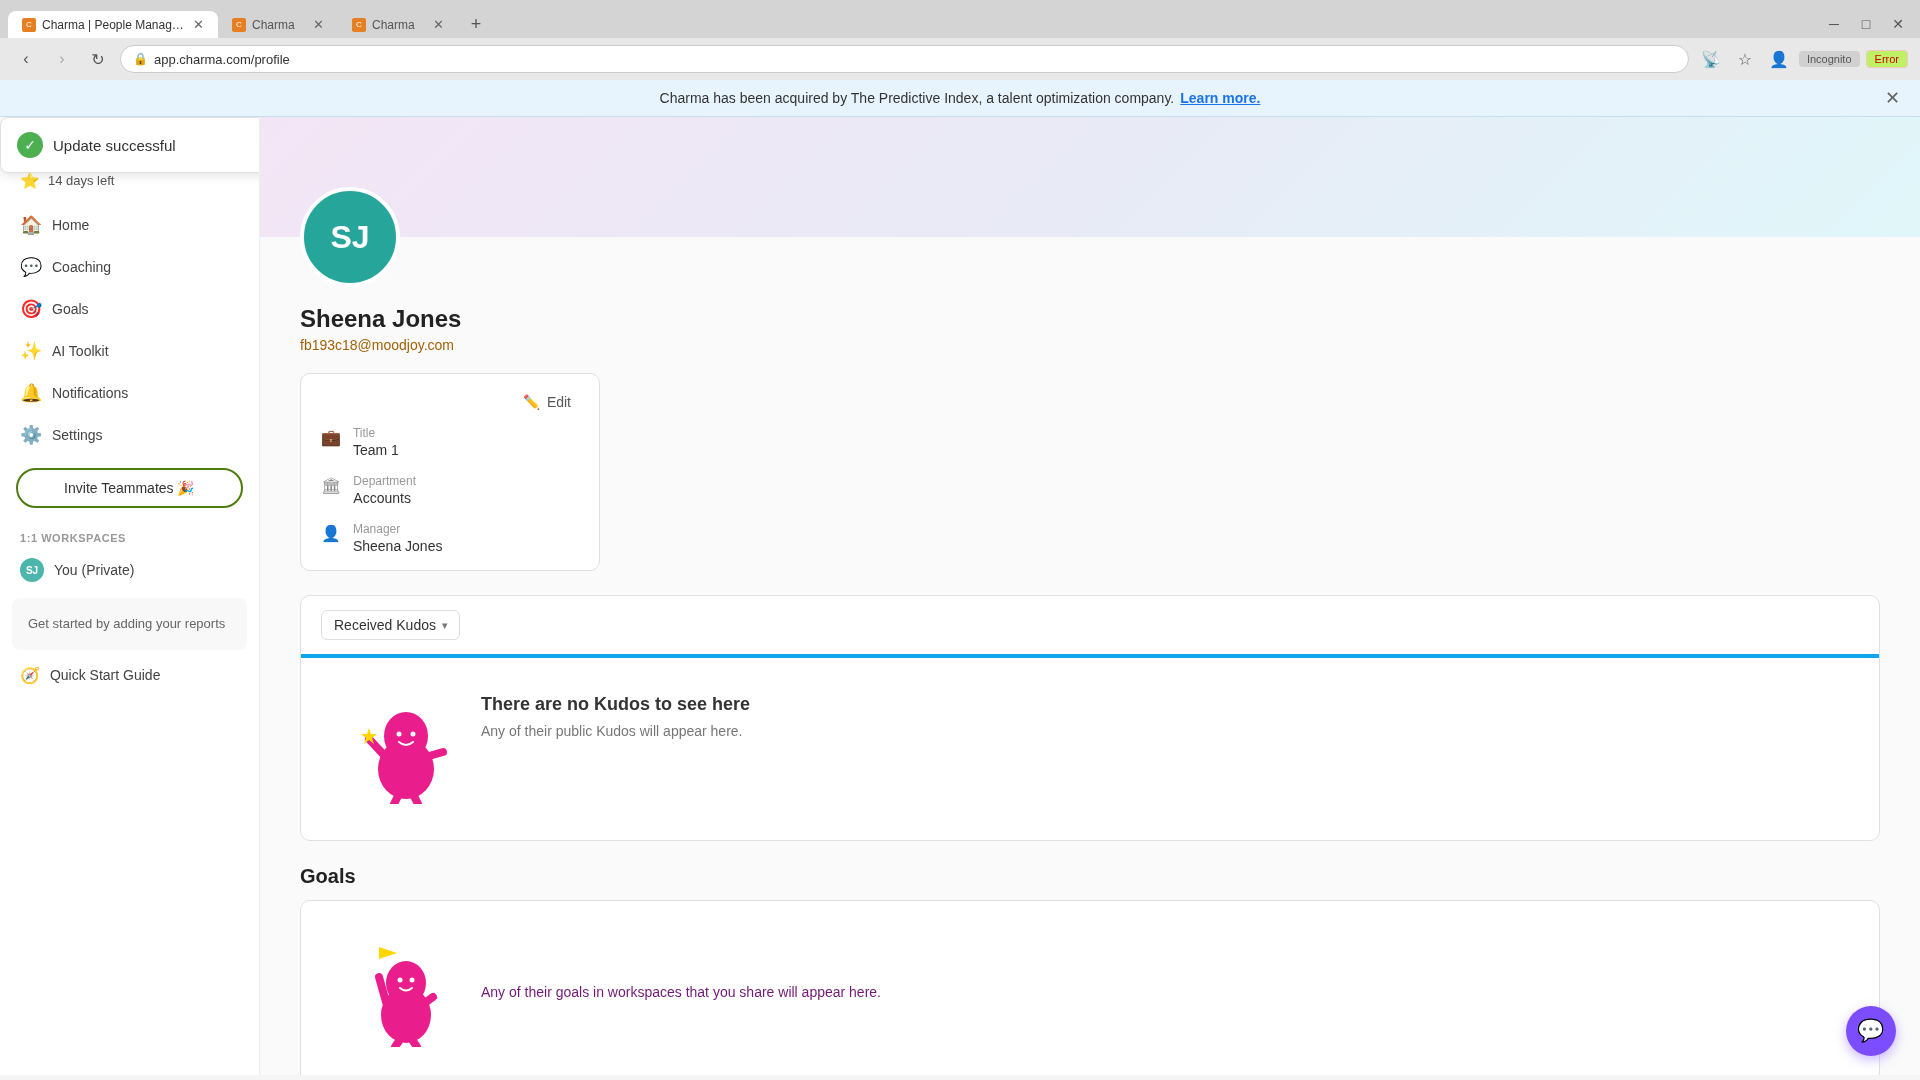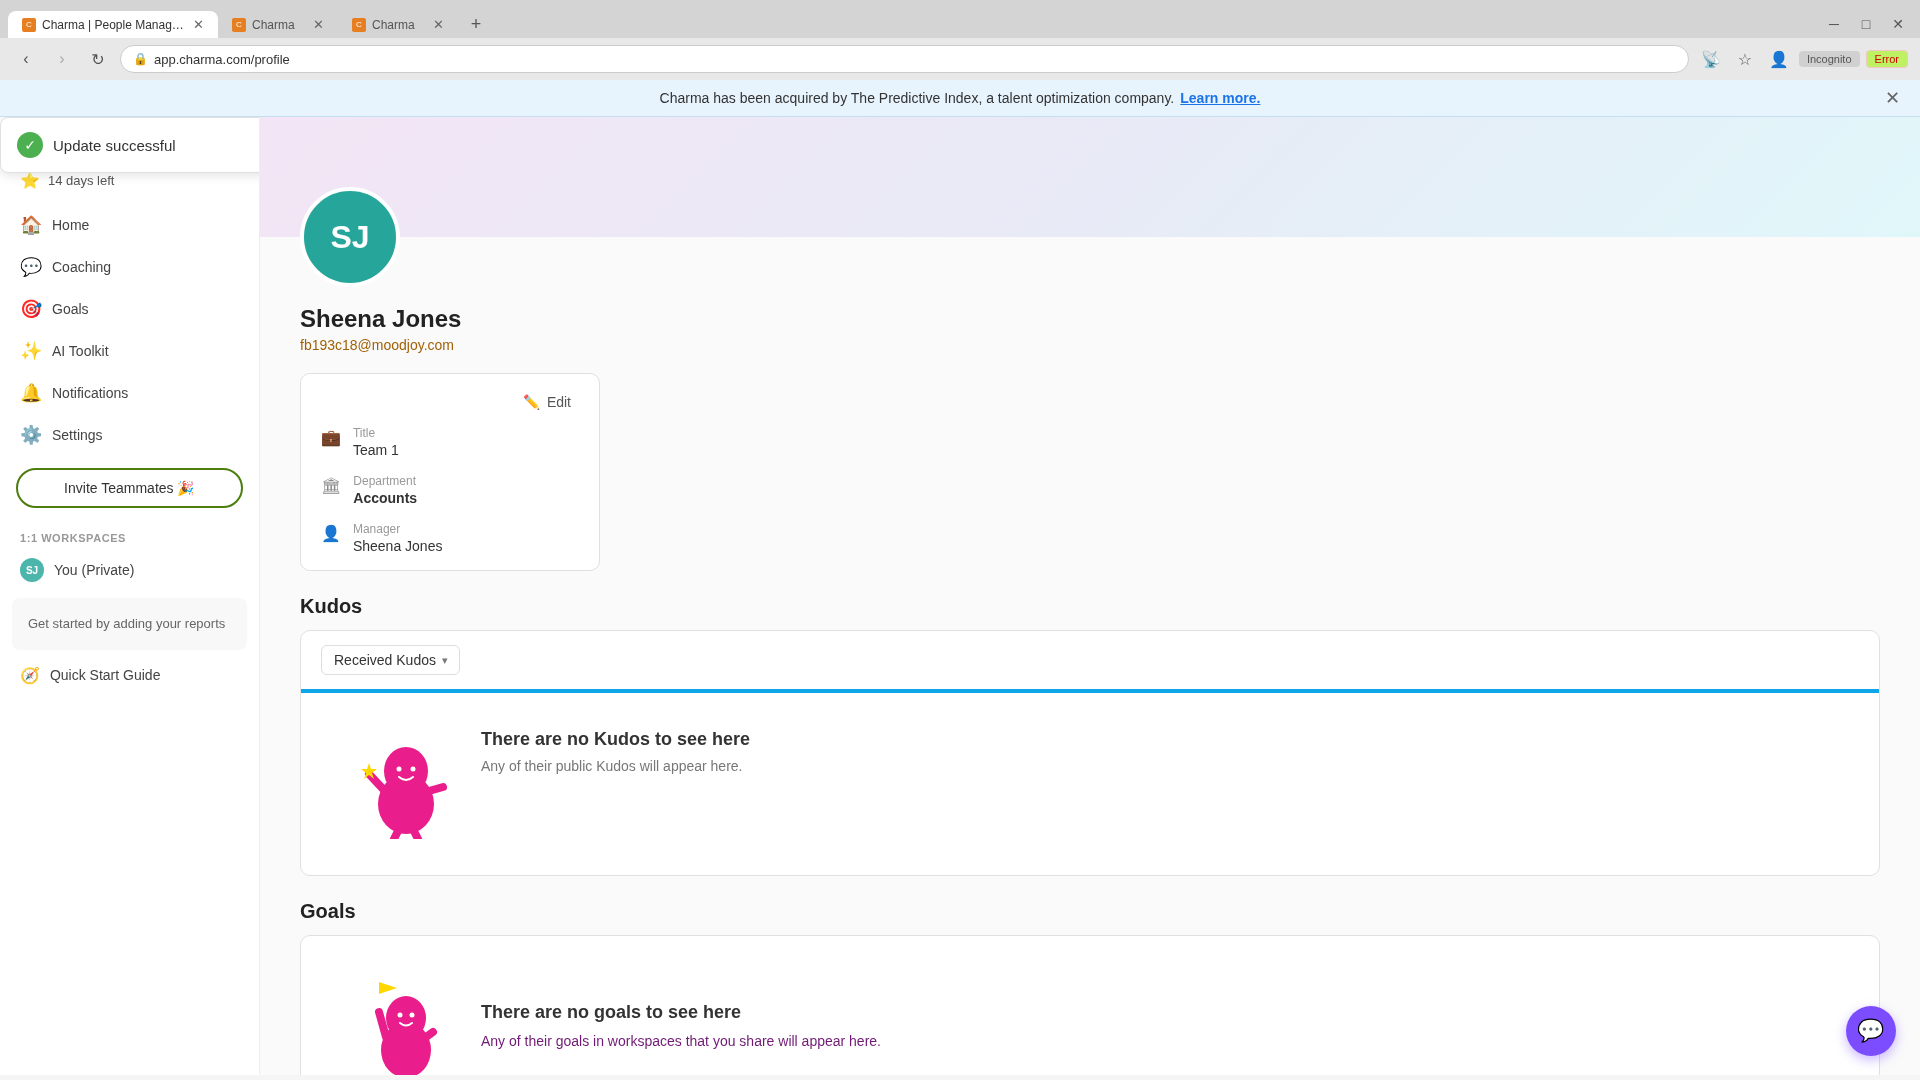--- a/index.html
+++ b/index.html
@@ -164,38 +164,37 @@
             <div>
               <div style="font-size:12px;color:#999;margin-bottom:2px;">Title</div>
               <div style="font-size:14px;color:#333;font-weight:500;">Team 1</div>
             </div>
           </div>
 
           <div style="display:flex;align-items:flex-start;gap:12px;margin-bottom:16px;">
             <span style="font-size:16px;color:#888;margin-top:2px;">🏛</span>
             <div>
               <div style="font-size:12px;color:#999;margin-bottom:2px;">Department</div>
-              <div style="font-size:14px;color:#333;font-weight:700;">Accounts</div>
+              <div style="font-size:14px;color:#333;font-weight:400;">Accounts</div>
             </div>
           </div>
 
           <div style="display:flex;align-items:flex-start;gap:12px;">
             <span style="font-size:16px;color:#888;margin-top:2px;">👤</span>
             <div>
               <div style="font-size:12px;color:#999;margin-bottom:2px;">Manager</div>
               <div style="font-size:14px;color:#333;font-weight:500;">Sheena Jones</div>
             </div>
           </div>
         </div>
       </div>
 
       <div style="flex:1;">
 
         <div style="margin-bottom:24px;">
-          <div style="font-size:20px;font-weight:700;color:#222;margin-bottom:12px;">Kudos</div>
           <div style="background:#fff;border:1px solid #e0e0e0;border-radius:10px;overflow:hidden;">
 
             <div style="padding:14px 20px;border-bottom:4px solid #0ea5e9;">
               <div style="display:inline-flex;align-items:center;gap:6px;font-size:14px;color:#333;cursor:pointer;padding:6px 12px;border:1px solid #ddd;border-radius:6px;background:#fff;">
                 <span>Received Kudos</span>
                 <span style="font-size:11px;color:#777;">▾</span>
               </div>
             </div>
 
             <div style="display:flex;align-items:flex-start;gap:30px;padding:36px 60px;">
@@ -248,21 +247,20 @@
                 <line x1="18" y1="28" x2="18" y2="10" stroke="#fff" stroke-width="2.5"></line>
 
                 <polygon points="18,10 36,16 18,22" fill="#ffd700"></polygon>
 
                 <line x1="65" y1="65" x2="72" y2="60" stroke="#e91e8c" stroke-width="8" stroke-linecap="round"></line>
 
                 <line x1="38" y1="104" x2="34" y2="110" stroke="#e91e8c" stroke-width="8" stroke-linecap="round"></line>
                 <line x1="52" y1="104" x2="56" y2="110" stroke="#e91e8c" stroke-width="8" stroke-linecap="round"></line>
               </svg>
               <div>
-                <div style="font-size:18px;font-weight:600;color:#333;margin-bottom:8px;">There are no goals to see here</div>
                 <div style="font-size:14px;color:#701a75;line-height:1.5;">Any of their goals in workspaces that you share will appear here.</div>
               </div>
             </div>
           </div>
         </div>
 
       </div>
     </div>
   </div>
 </div>

